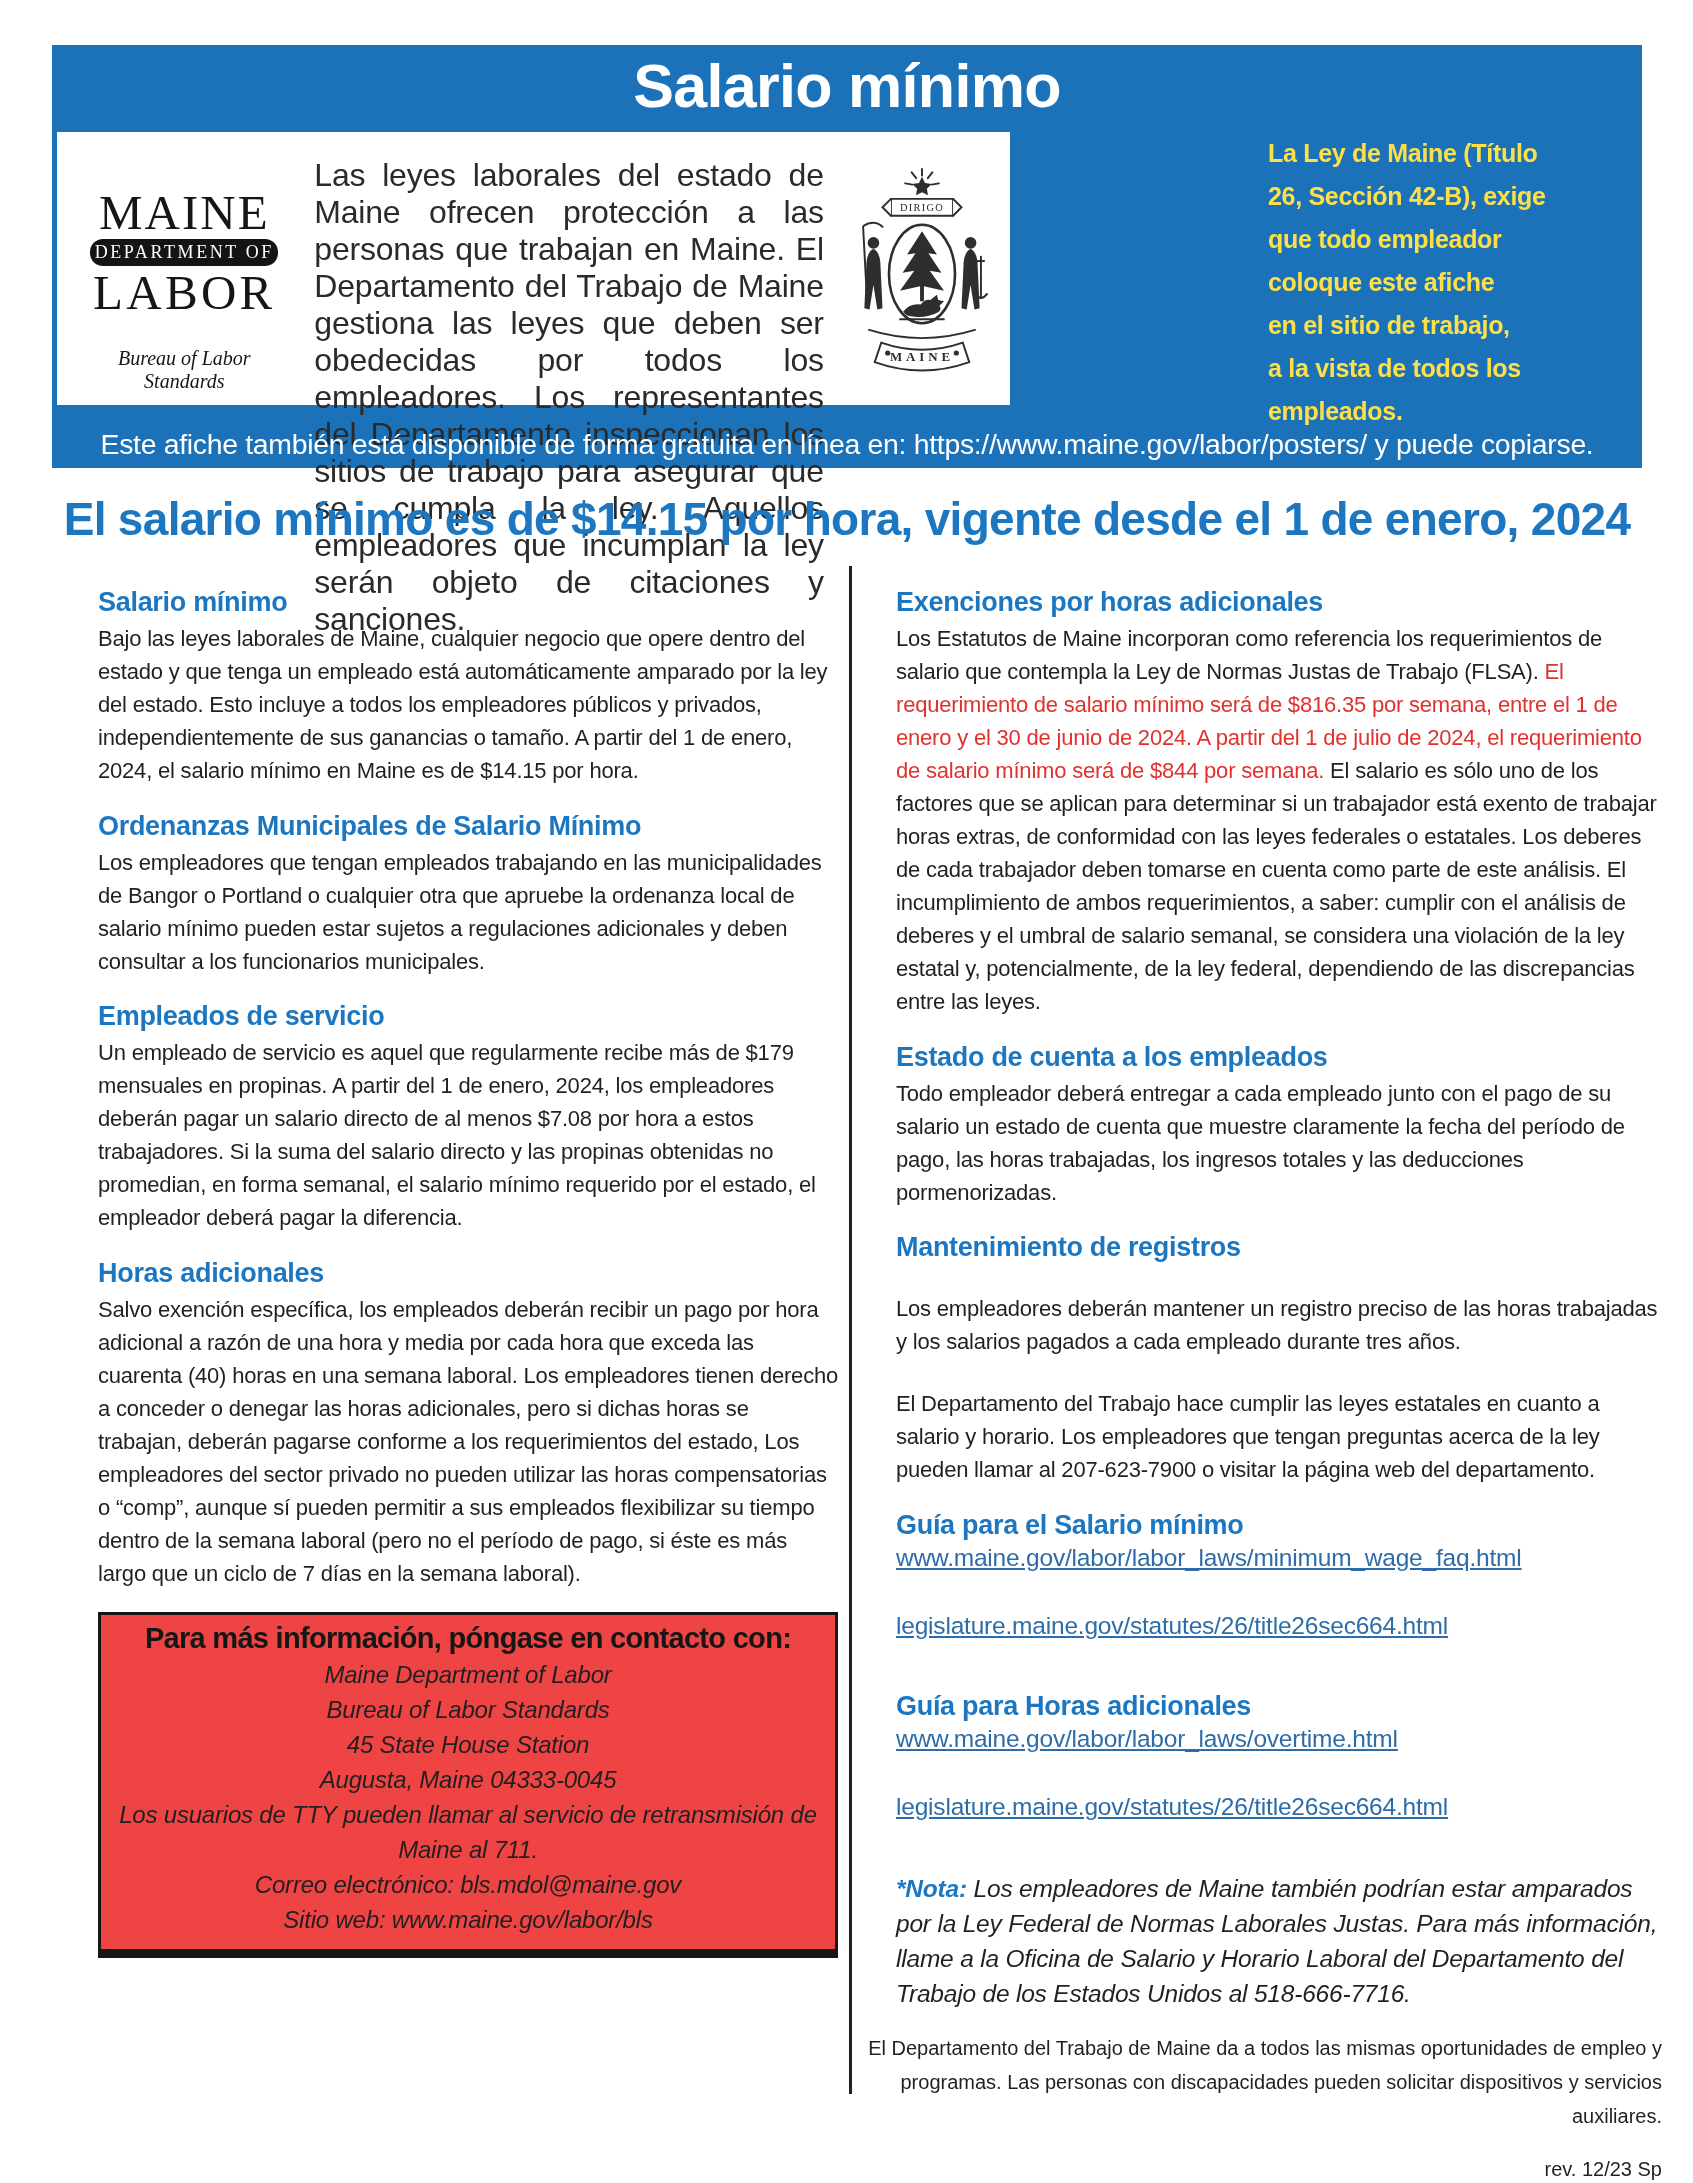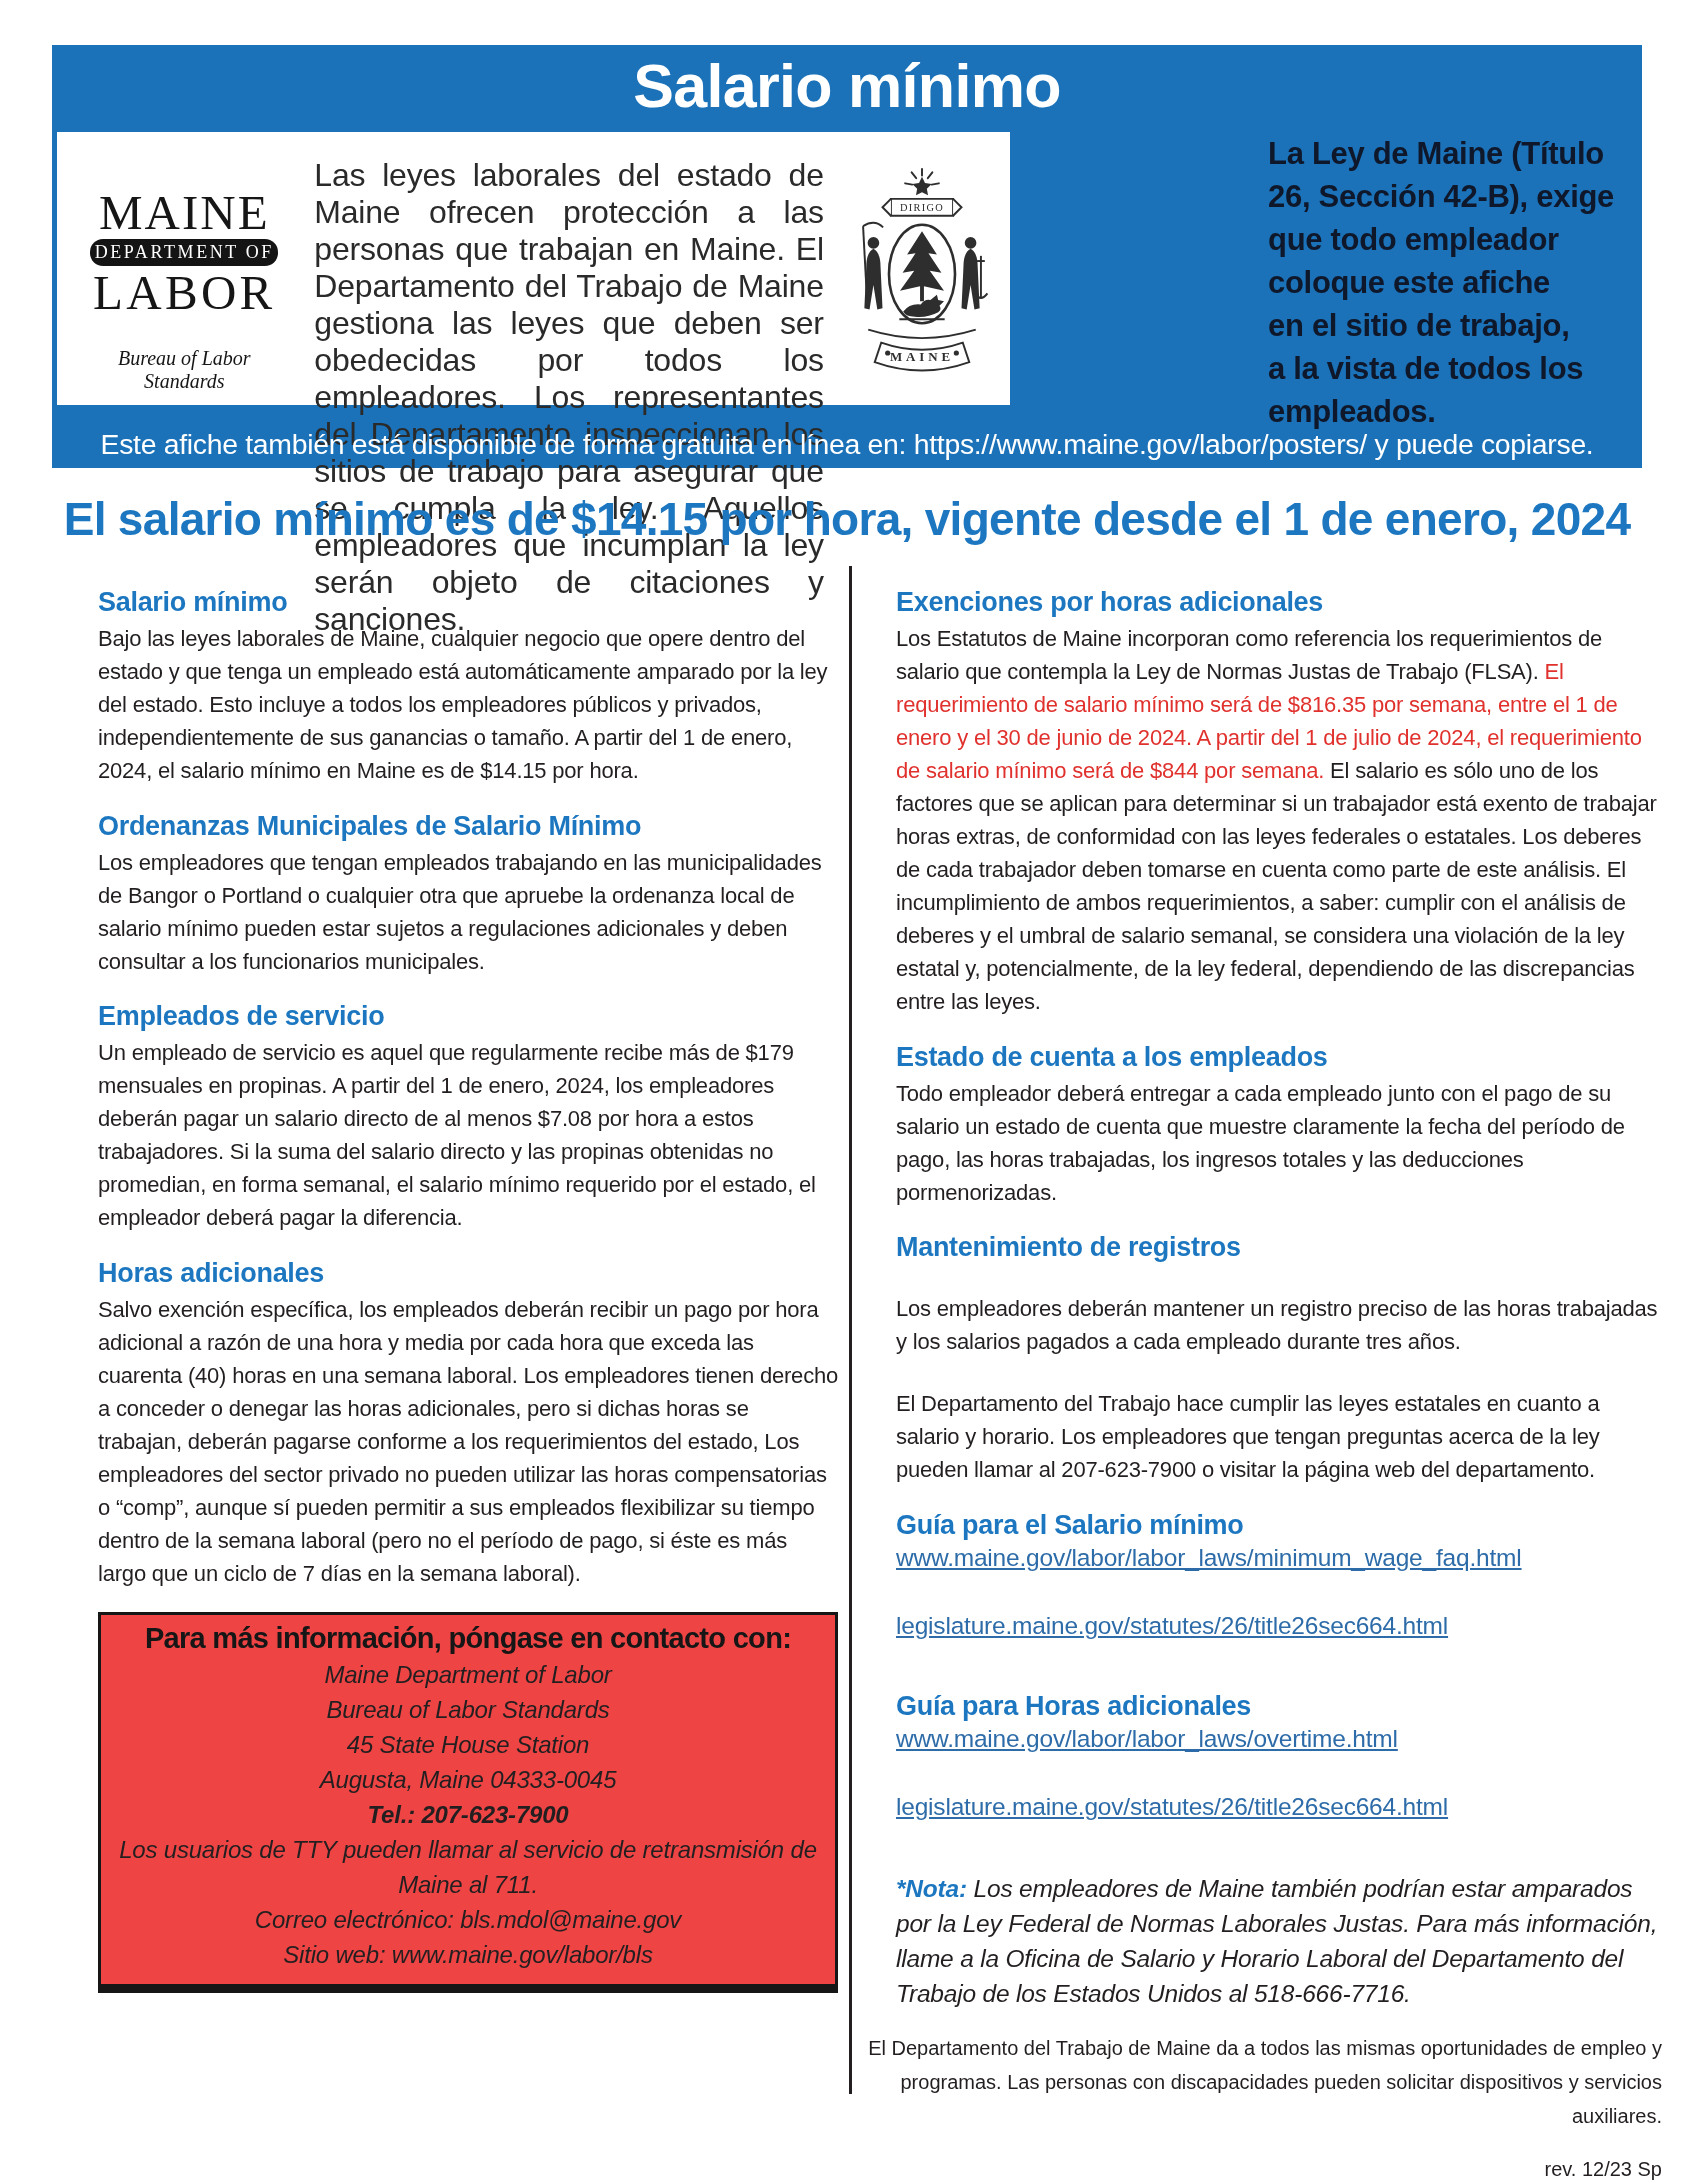--- a/index.html
+++ b/index.html
@@ -18,22 +18,22 @@
   .logo-col{width:204px;flex:0 0 auto;text-align:center;padding-top:33px;
     font-family:"Liberation Serif","DejaVu Serif",serif;color:#161616;font-stretch:normal;letter-spacing:0;}
   .logo-maine{font-size:49px;line-height:1;letter-spacing:2px;}
   .logo-dept{background:#141414;color:#fff;font-size:18px;letter-spacing:2.6px;line-height:1;
     padding:4px 0 5.3px;margin:2.6px 8px 1.3px;border-radius:13px;}
   .logo-labor{font-size:49px;line-height:1;letter-spacing:3.3px;}
   .logo-bureau{font-style:italic;font-size:20px;margin-top:30px;}
   .intro-text{flex:1 1 auto;font-size:32px;line-height:37px;text-align:justify;
     padding-top:2.6px;color:#2a2a2a;}
   .seal-col{width:140px;flex:0 0 auto;display:flex;align-items:center;justify-content:center;}
-  .law-note{position:absolute;left:1216px;top:87px;width:374px;color:#0f172a;
-    font-size:31px;font-weight:700;line-height:43px;white-space:pre-line;letter-spacing:-0.3px;}
+  .law-note{position:absolute;left:1216px;top:87px;width:374px;color:#fde047;
+    font-size:25px;font-weight:700;line-height:43px;white-space:pre-line;letter-spacing:-0.3px;}
   .availability{position:absolute;left:0;bottom:6.6px;width:100%;text-align:center;
     color:#fff;font-size:28.4px;letter-spacing:-0.3px;}
   
   .headline{position:absolute;top:494px;left:53px;width:1588px;text-align:center;
     color:#1c77c0;font-size:46px;font-weight:700;letter-spacing:-0.7px;line-height:1.1;}
   
   .divider{position:absolute;left:849px;top:566px;width:3.3px;height:1528px;background:#231f20;}
   .col{position:absolute;top:586px;font-size:22px;line-height:33px;}
   .col-left{left:98px;width:740px;}
   .col-right{left:896px;width:766px;}
@@ -152,21 +152,20 @@
     <h3 class="section-heading">Horas adicionales</h3>
     <div>Salvo exención específica, los empleados deberán recibir un pago por hora adicional a razón de una hora y media por cada hora que exceda las cuarenta (40) horas en una semana laboral. Los empleadores tienen derecho a conceder o denegar las horas adicionales, pero si dichas horas se trabajan, deberán pagarse conforme a los requerimientos del estado, Los empleadores del sector privado no pueden utilizar las horas compensatorias o “comp”, aunque sí pueden permitir a sus empleados flexibilizar su tiempo dentro de la semana laboral (pero no el período de pago, si éste es más largo que un ciclo de 7 días en la semana laboral).</div>
   </div>
 
   <div class="contact-box">
     <div class="contact-title">Para más información, póngase en contacto con:</div>
     <div class="contact-line">Maine Department of Labor</div>
     <div class="contact-line">Bureau of Labor Standards</div>
     <div class="contact-line">45 State House Station</div>
     <div class="contact-line">Augusta, Maine 04333-0045</div>
-    <div class="contact-line contact-tel">Tel.:  207-623-7900</div>
     <div class="contact-line">Los usuarios de TTY pueden llamar al servicio de retransmisión de Maine al 711.</div>
     <div class="contact-line">Correo electrónico: bls.mdol@maine.gov</div>
     <div class="contact-line">Sitio web: www.maine.gov/labor/bls</div>
   </div>
 </div>
 
 <div class="col col-right">
 
   <div class="section">
     <h3 class="section-heading">Exenciones por horas adicionales</h3>

